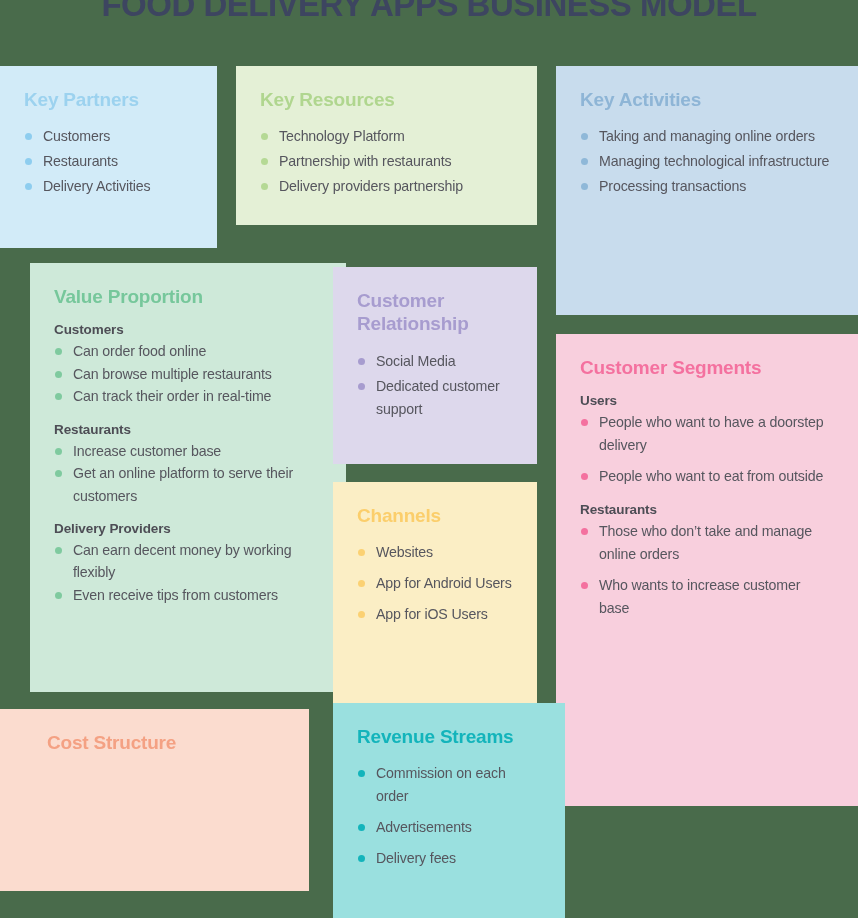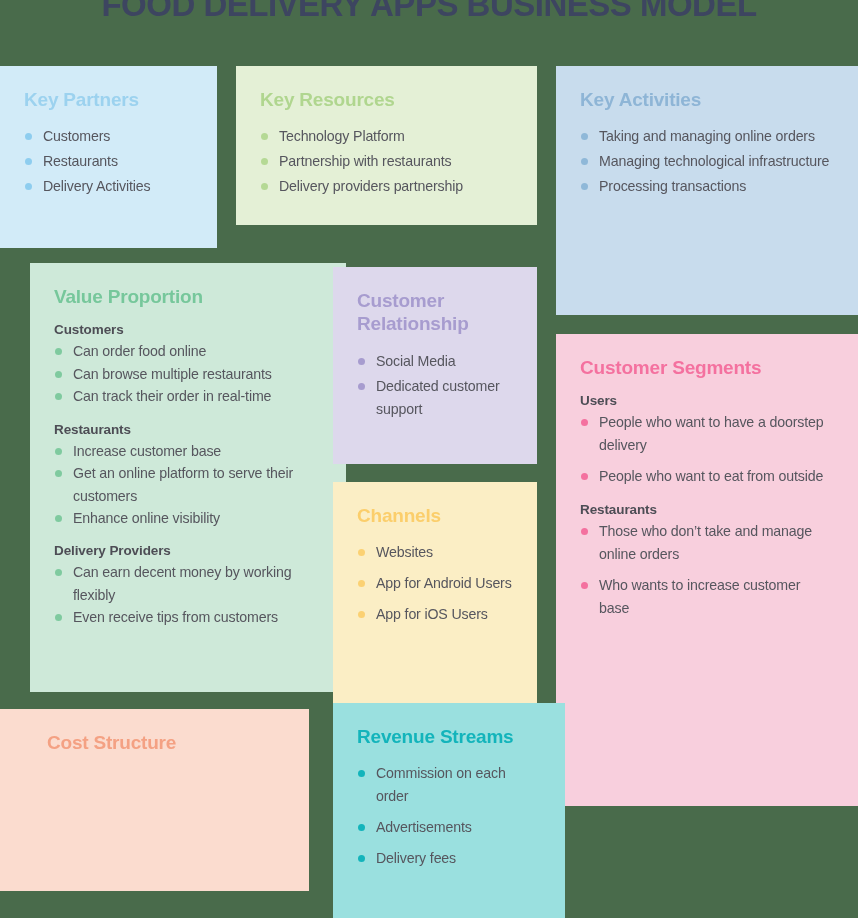--- a/index.html
+++ b/index.html
@@ -202,21 +202,20 @@
     <ul class="bullets">
       <li>Can order food online</li>
       <li>Can browse multiple restaurants</li>
       <li>Can track their order in real-time</li>
     </ul>
 
     <div class="subhead">Restaurants</div>
     <ul class="bullets">
       <li>Increase customer base</li>
       <li>Get an online platform to serve their customers</li>
-      <li>Enhance online visibility</li>
     </ul>
 
     <div class="subhead">Delivery Providers</div>
     <ul class="bullets">
       <li>Can earn decent money by working flexibly</li>
       <li>Even receive tips from customers</li>
     </ul>
   </section>
 
   <section class="panel" id="customer-relationship">

